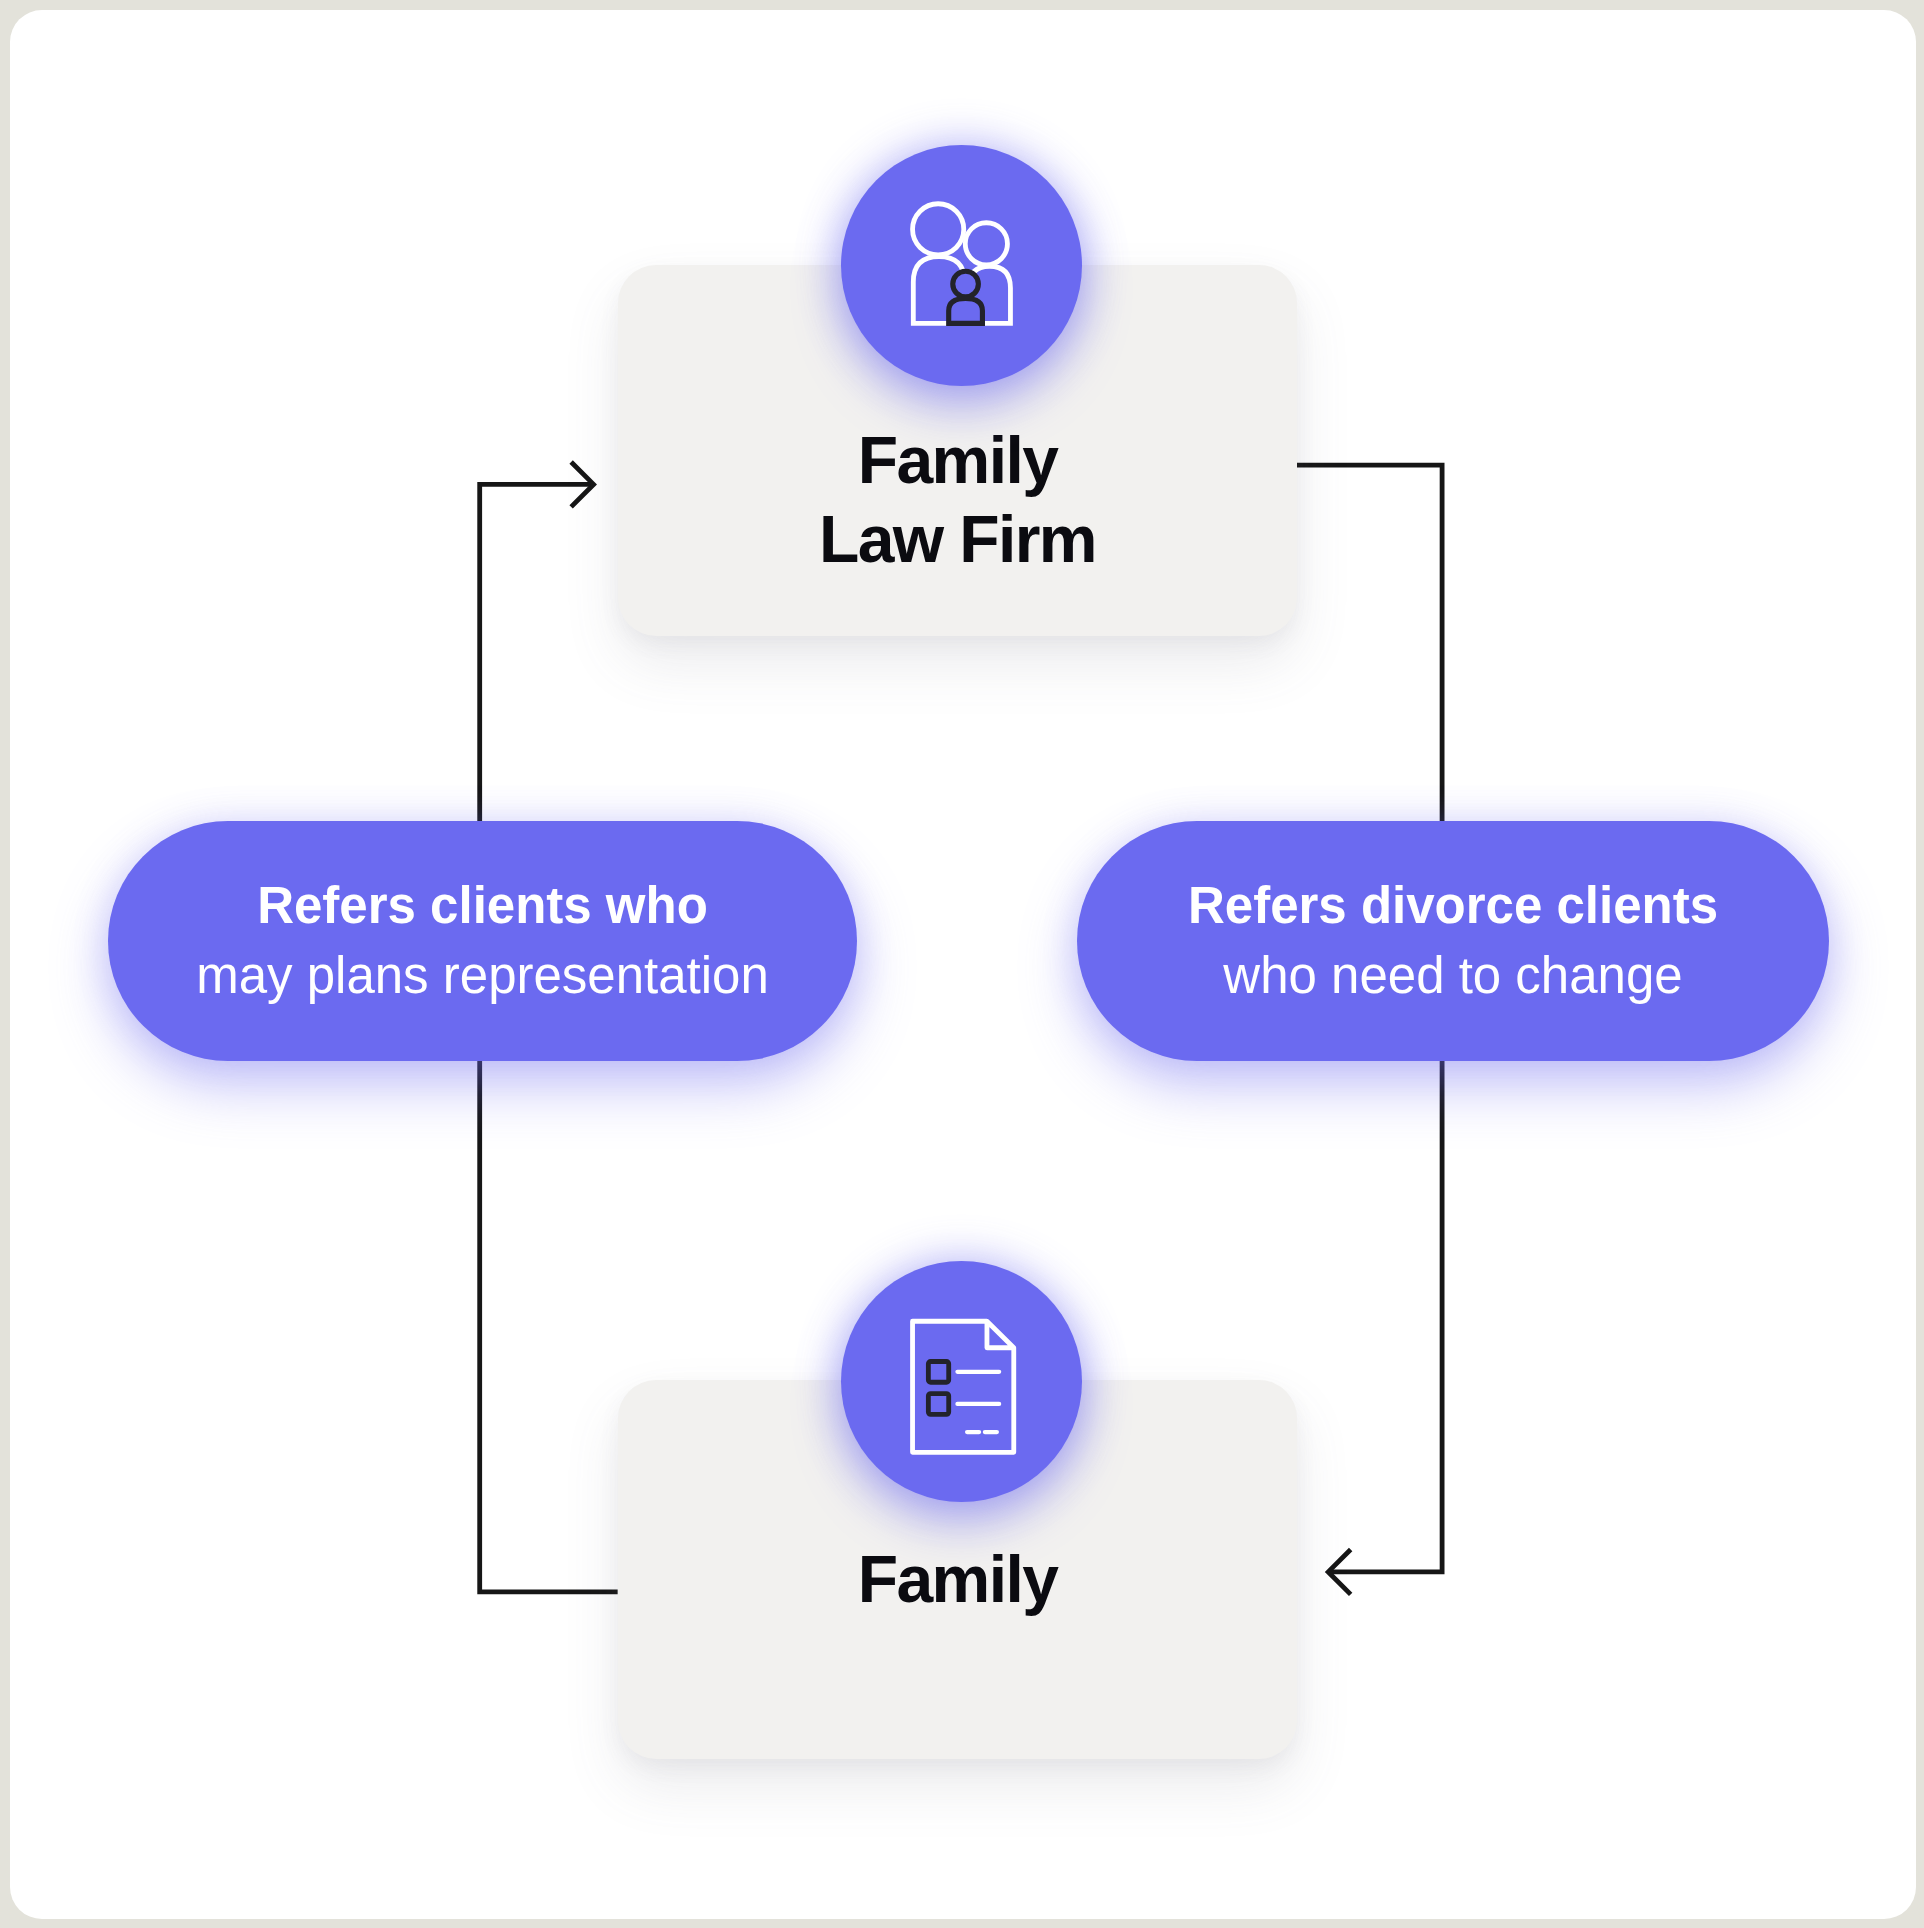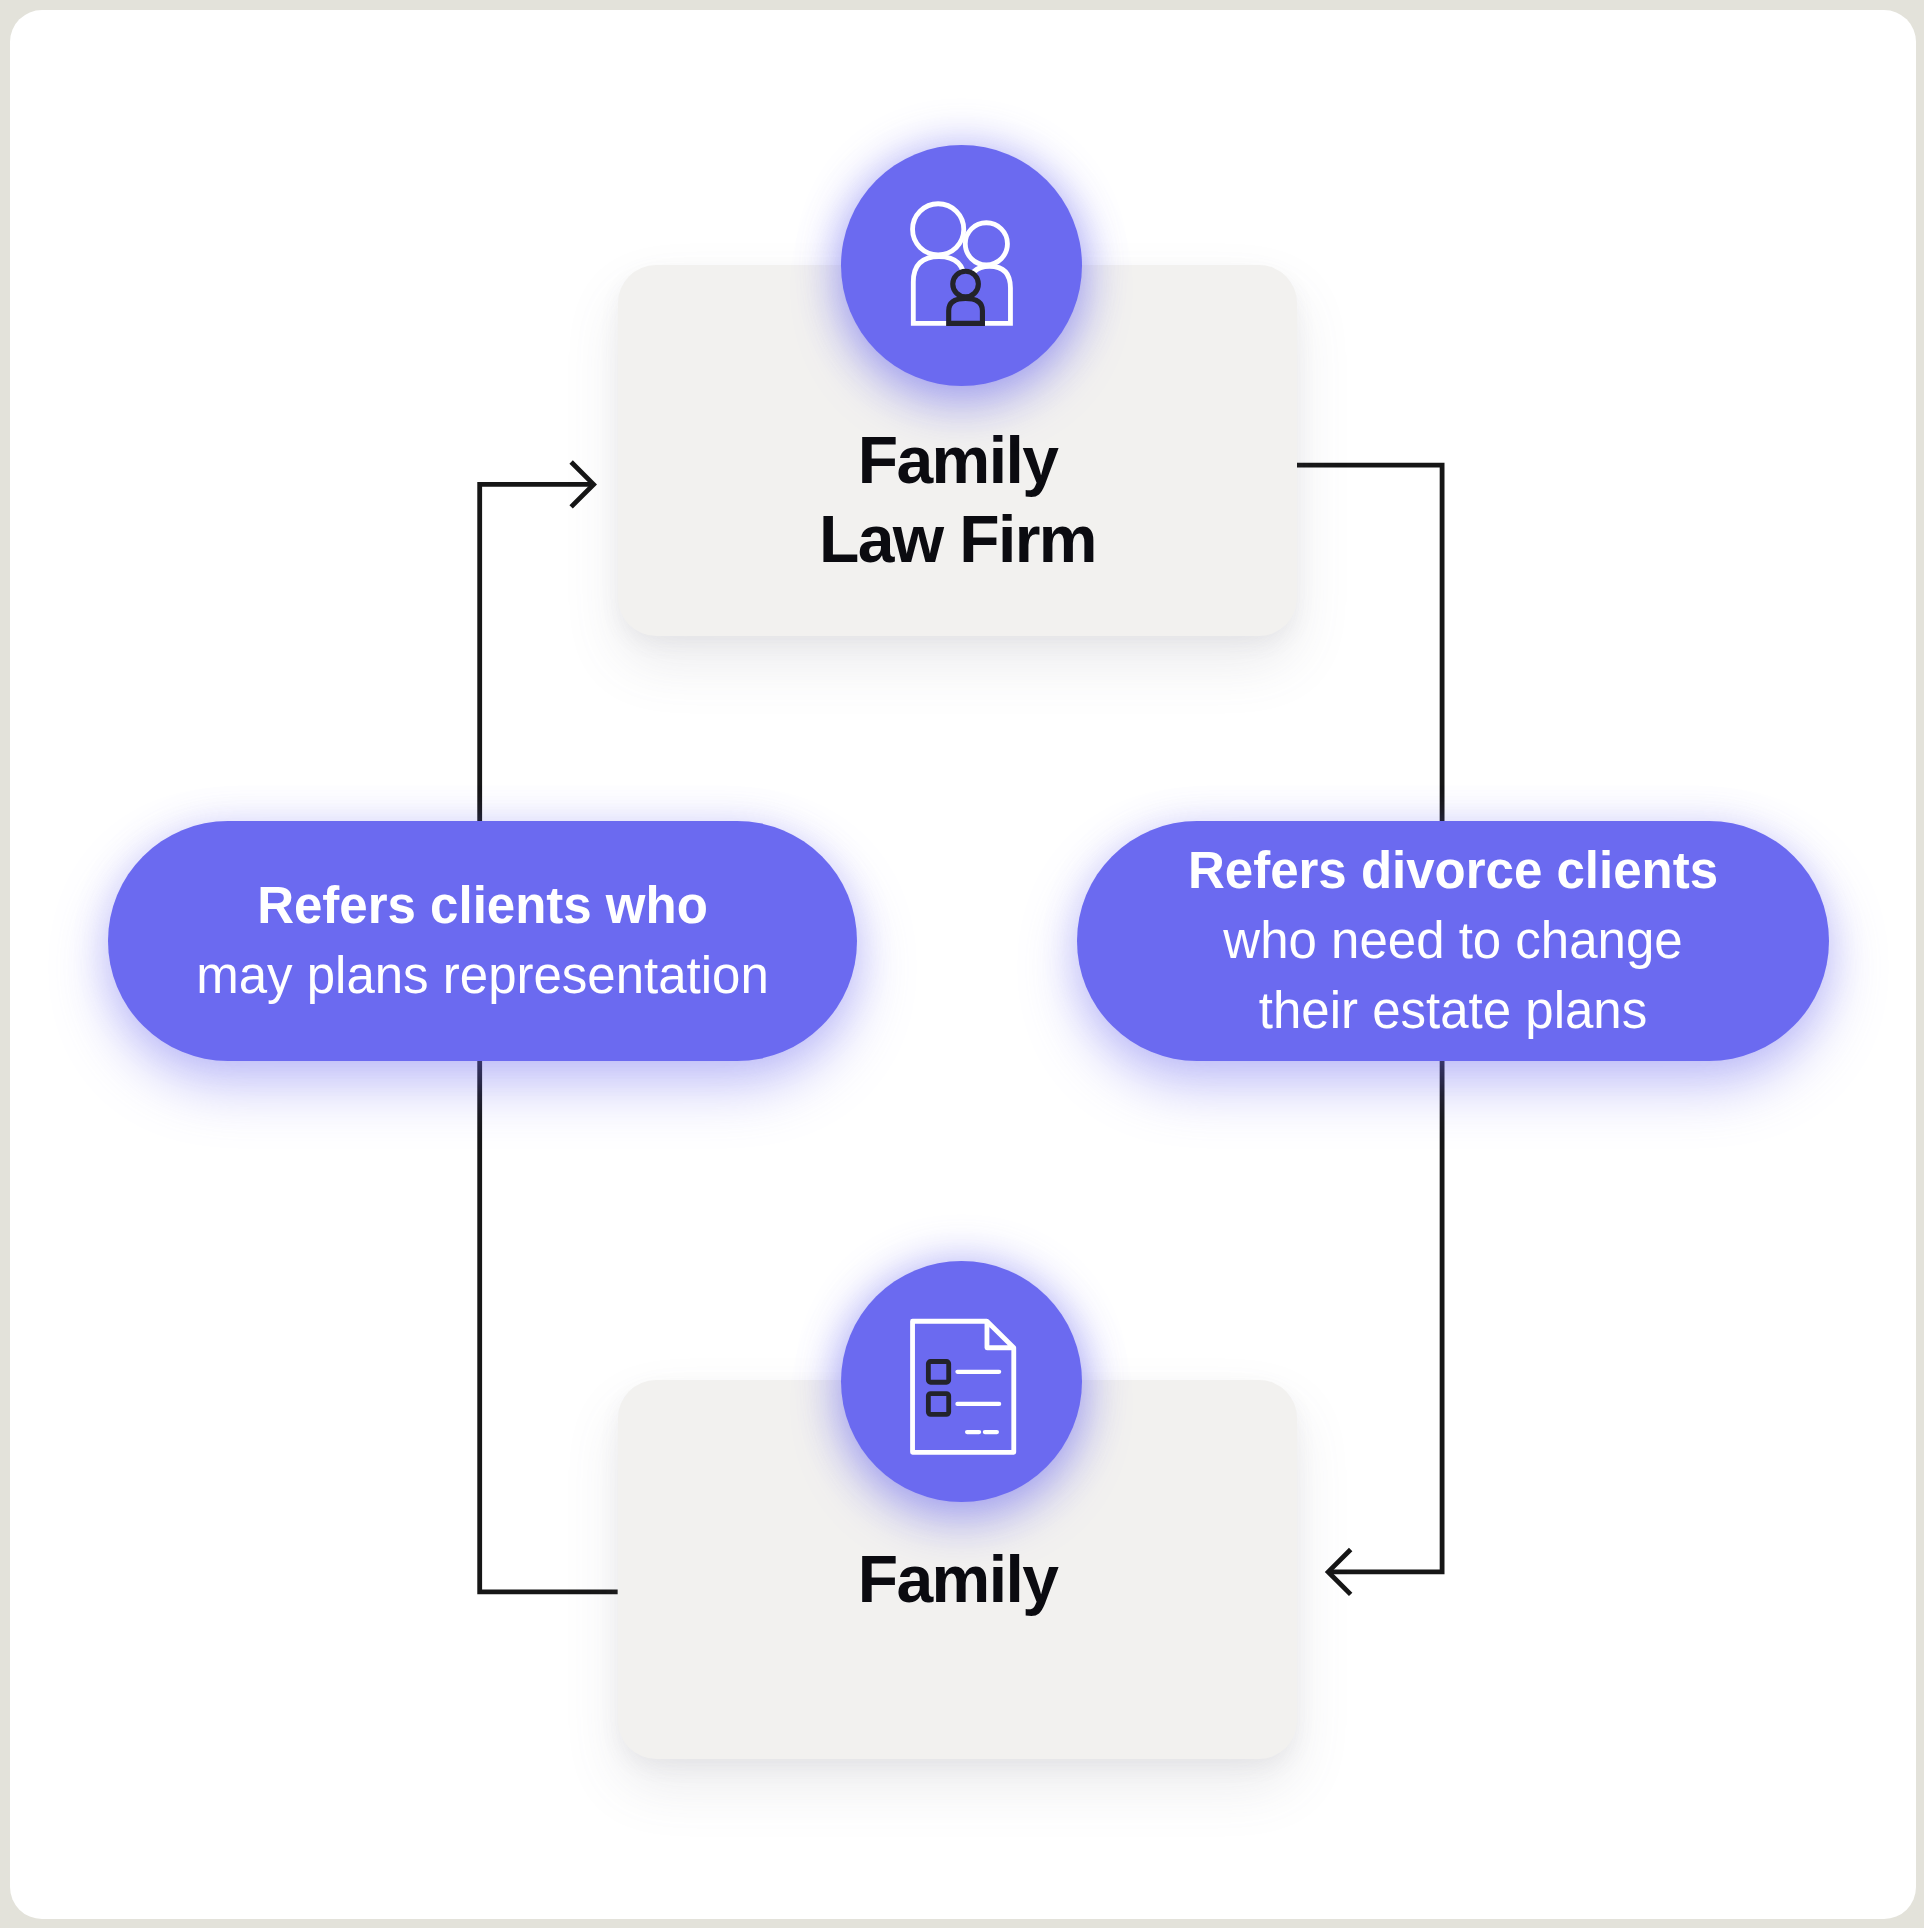--- a/index.html
+++ b/index.html
@@ -135,23 +135,20 @@
   </div>
 </div>
 
 <div class="pill pill-right">
   <div class="pill-line">
     <span class="b">Refers divorce clients</span>
   </div>
   <div class="pill-line">
     <span>who need to change</span>
   </div>
-  <div class="pill-line">
-    <span>their estate plans</span>
-  </div>
 </div>
 
 <div class="node node-bottom">
   <div class="node-title">
     <div>Family</div>
   </div>
 </div>
 
 <div class="badge badge-bottom">
   <svg viewBox="0 0 160 160">

